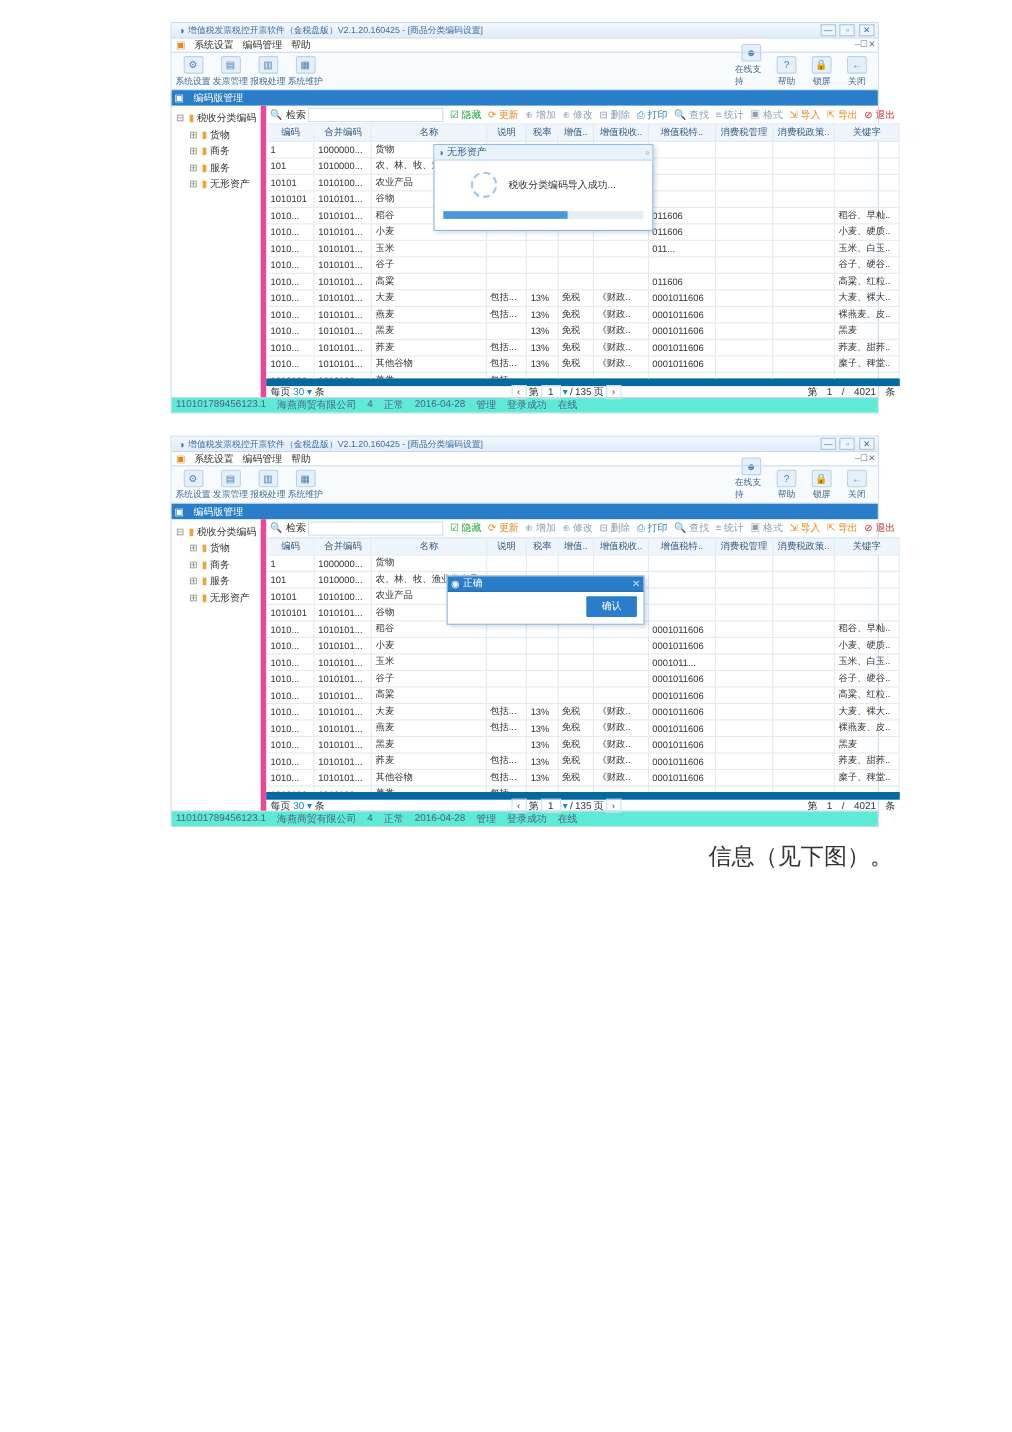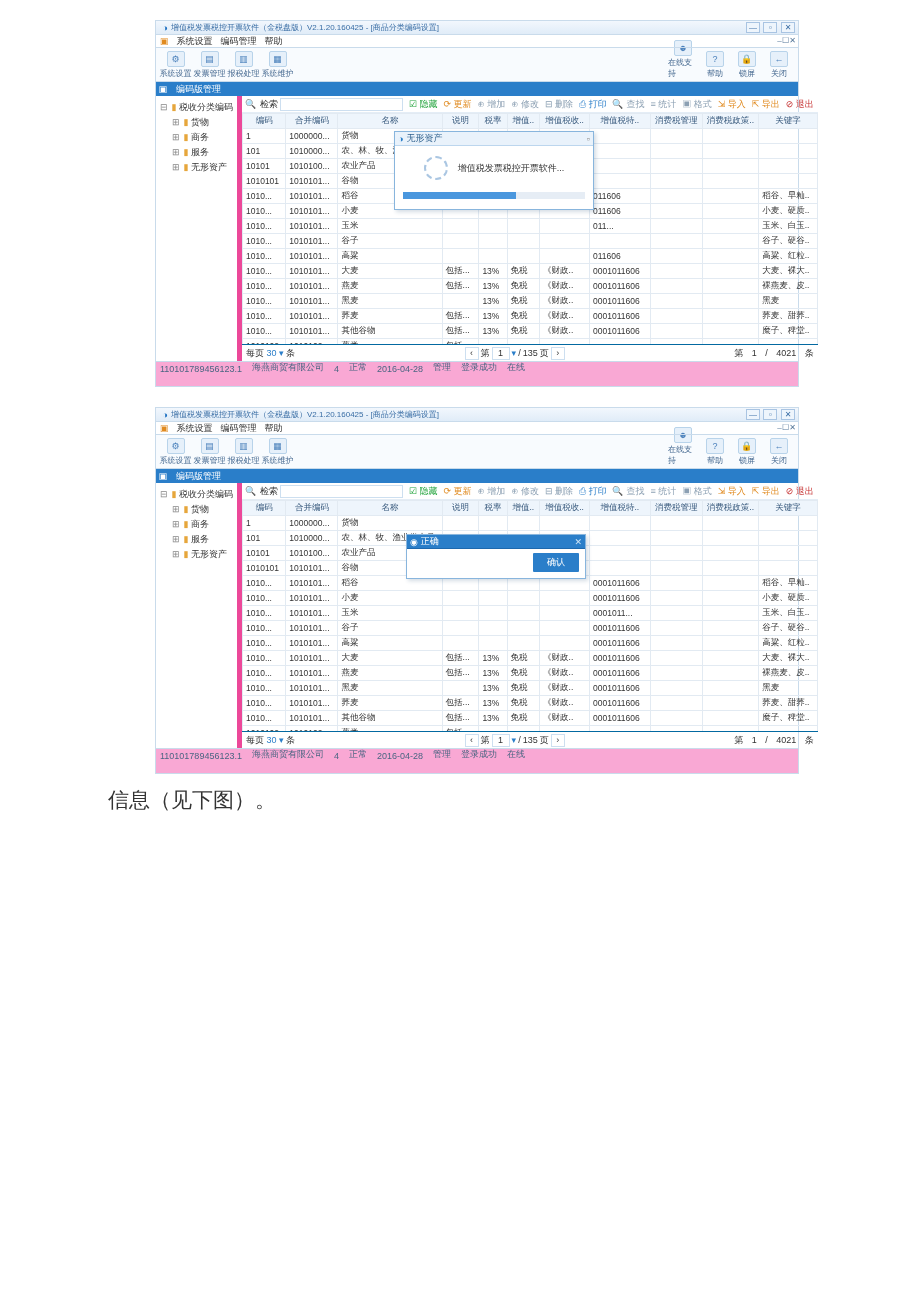--- a/index.html
+++ b/index.html
@@ -87,31 +87,31 @@
   .gray  { color:#8ca0b3; }
   .red   { color:#c53030; }
   .tablewrap { flex:1; overflow:hidden; position:relative; }
   table.grid { width:100%; border-collapse:collapse; table-layout:fixed; }
   table.grid th, table.grid td {
     border:1px solid #e2eaf2; padding:1px 3px; font-size:8.5px; white-space:nowrap; overflow:hidden; text-overflow:ellipsis;
     height:12px;
   }
   table.grid th { background:#eef5fc; color:#34567a; font-weight:normal; }
   .pagibar {
-    height:17px; border-top:1px solid #0369a1; display:flex; align-items:center;
+    height:17px; border-top:7px solid #0369a1; display:flex; align-items:center;
     padding:0 4px; gap:4px;
   }
   .pagibar .left { flex:0 0 auto; }
   .pagibar .center { flex:1; display:flex; justify-content:center; align-items:center; gap:2px; }
   .pagibar .right { flex:0 0 auto; }
   .pagibar .navbtn { display:inline-block; width:14px; height:13px; border:1px solid #cddff0; text-align:center; line-height:11px; }
   .pagibar .pagenum { width:18px; height:13px; border:1px solid #cddff0; text-align:center; line-height:11px; display:inline-block; }
   .statusb {
-    height:14px; border-top:1px solid #c9dbeb; display:flex; align-items:flex-end; padding:12px 4px; gap:10px;
-    color:#4a6582; background:#f9a8d4;
+    height:14px; border-top:1px solid #c9dbeb; display:flex; align-items:flex-start; padding:0 4px; gap:10px;
+    color:#4a6582; background:#5eead4;
   }
   
   .dialog {
     position:absolute; border:1px solid #88b5dd; background:#fff; box-shadow:2px 2px 4px rgba(40,80,120,.2);
     font-size:9px;
   }
   .dialog .dhead { background:#e9f2fb; height:14px; display:flex; align-items:center; padding:0 3px; color:#2f618e; border-bottom:1px solid #bcd6ee; }
   .dialog .dhead .dx { margin-left:auto; color:#888; }
   .dialog .dbody { padding:10px 8px; display:flex; align-items:center; justify-content:center; flex-direction:column; gap:8px; }
   .spinner { width:24px; height:24px; border:2px dashed #aac6e2; border-radius:50%; }
@@ -119,21 +119,21 @@
   .btn { display:inline-block; padding:3px 14px; background:#2a7ec9; color:#fff; border-radius:1px; font-size:9px; }
   .progbar { width:100%; height:7px; background:#e6edf5; position:relative; margin-top:4px; }
   .progbar .fill { position:absolute; left:0; top:0; bottom:0; width:62%; background:#4a97de; }
   .step-text {
     font-family: SimSun, "Microsoft YaHei", serif;
     font-size: 21px;
     line-height: 1.55;
     margin: 10px 108px 4px 108px;
     text-indent: 2em;
   }
-  .step-text-2 { text-indent:0; }
+  .step-text-2 { text-indent:0;text-align:right; }
   .watermark {
     position:absolute; left:90px; top:135px; font-size:38px; color:rgba(160,160,160,.25);
     letter-spacing:2px; font-family: Arial, sans-serif; pointer-events:none;
     font-weight:300;
   }
 </style>
 </head>
 <body>
 
 <div class="page">
@@ -495,21 +495,21 @@
 
   <div class="dialog" style="left:238px; top:110px; width:200px;">
     <div class="dhead">
       <span style="color:#2a7ec9;margin-right:3px">◑</span>
       <span>无形资产</span>
       <span class="dx">▫</span>
     </div>
     <div class="dbody">
       <div style="display:flex; align-items:center; gap:10px;">
         <div class="spinner"></div>
-        <span>增值税发票税控开票软件...</span>
+        <span>税收分类编码导入成功...</span>
       </div>
       <div class="progbar">
             <div class="fill"></div>
           </div>
     </div>
   </div>
 </div>
 
 <div class="screenshot" id="shot2">
   <div class="titlebar">

